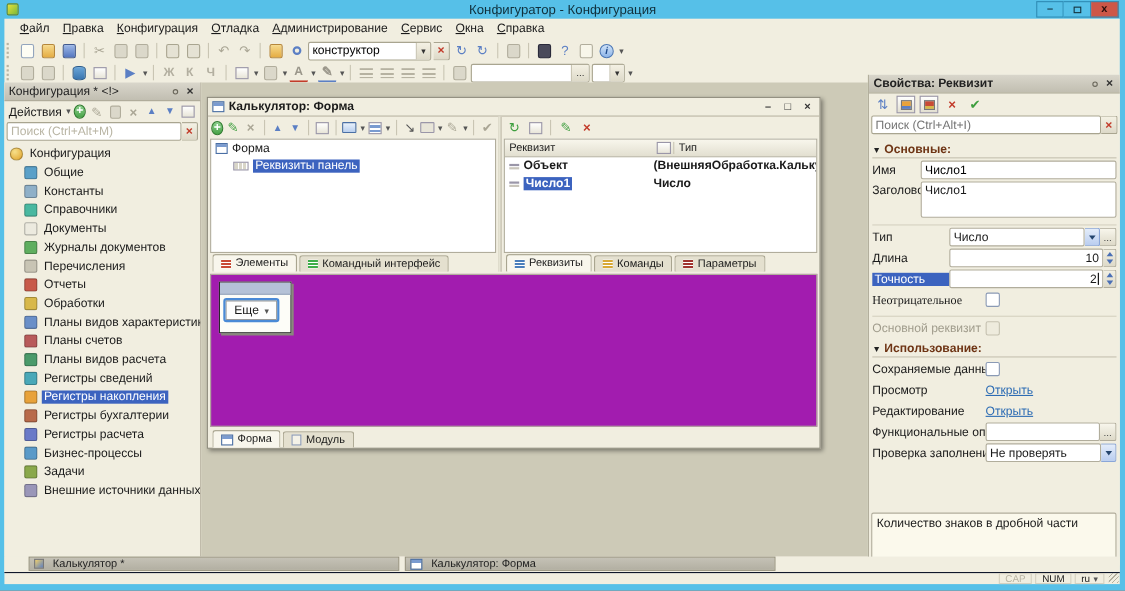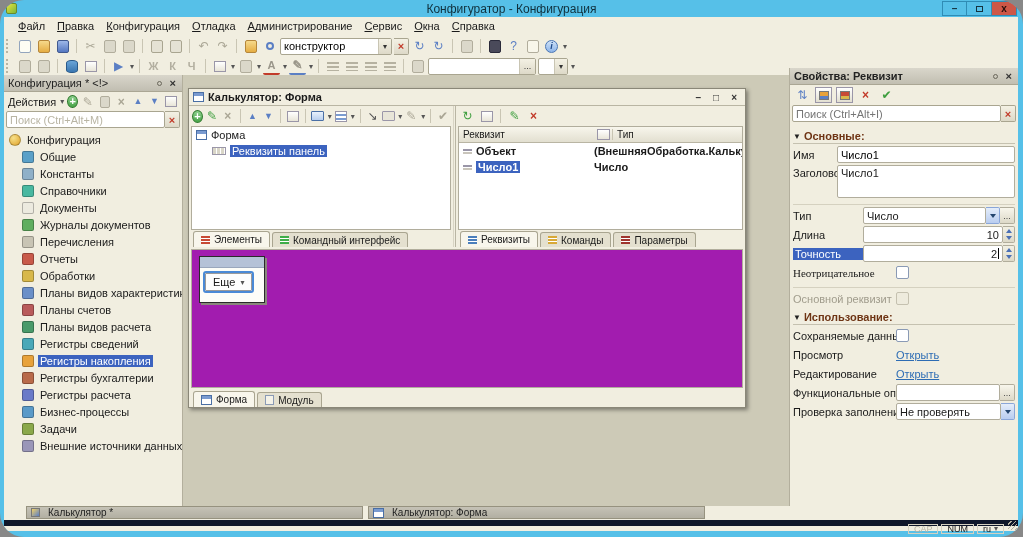--- a/index.html
+++ b/index.html
@@ -1,18 +1,18 @@
 <!DOCTYPE html>
 <html style="--frame-blue: #56c0e8; --close-red: #cd5747; --surface: #f1eee0; --workspace: #cdcab7; --sel-blue: #3c63bf; --section: #6e3414; --link: #2d6cb4;"><head>
 <meta charset="utf-8">
 <style>
   * { box-sizing:border-box; margin:0; padding:0; }
   html,body { background:#888; }
   body { width:1023px; height:537px; font-family:"Liberation Sans",sans-serif; }
-  #root { position:relative; width:1023px; height:537px; background:var(--frame-blue,#56c0e8); overflow:hidden; font-size:11px; color:#1a1a1a;border-radius:24px; }
+  #root { position:relative; width:1023px; height:537px; background:var(--frame-blue,#56c0e8); overflow:hidden; font-size:11px; color:#1a1a1a; }
 
   
   .titlebar { position:absolute; left:0; top:0; right:0; height:17px; display:flex; align-items:center; }
   .app-icon { width:11px; height:11px; margin-left:6px; border-radius:2px; background:linear-gradient(135deg,#e8e23a,#7ab83a); border:1px solid #6a8a2a; }
   .title-text { position:absolute; left:0; right:0; text-align:center; font-size:12px; color:#10303c; }
   .win-controls { position:absolute; right:6px; top:1px; display:flex; }
   .win-btn { width:25px; height:15px; display:flex; align-items:center; justify-content:center; font-size:10px; font-weight:bold; color:#15333f; border:1px solid #2f8cb5; background:var(--frame-blue,#56c0e8); }
   .win-btn + .win-btn { border-left:none; }
   .win-btn.close { background:var(--close-red,#cd5747); color:#2a0f0c; }
   .max-glyph { width:7px; height:6px; border:1px solid #15333f; }
@@ -150,21 +150,21 @@
   .checkbox.dis { background:#eeebdd; border-color:#c5c1b0; }
   .dim { color:#a09c8c; }
   .plink { color:var(--link,#2d6cb4); text-decoration:underline; }
   .psep { height:1px; background:#d5d1c0; margin:6px 0 2px; }
   #p-desc { position:absolute; left:2px; right:3px; bottom:4px; height:44px; background:#fbf9ec; border:1px solid #b1ad9c; border-radius:2px; padding:3px 4px; font-size:11px; }
 
   
   #taskbar { position:absolute; left:0; top:489px; width:1014px; height:14px; display:flex; gap:5px; padding-left:22px; background:var(--surface,#f1eee0); }
   .task-tab { width:337px; height:13px; background:linear-gradient(#c5c2b6,#b2afa2); border:1px solid #96927f; display:flex; align-items:center; gap:8px; padding:0 4px; font-size:10px; color:#222; }
   .proc-ico { width:9px; height:9px; background:linear-gradient(135deg,#f2d06a,#5b7fc4); border:1px solid #777; flex:none; }
-  #statusbar { position:absolute; left:0; top:503px; width:1014px; height:11px; border-top:6px solid #0f172a; display:flex; align-items:center; justify-content:flex-end; gap:3px; padding-right:14px; font-size:9px; }
+  #statusbar { position:absolute; left:0; top:503px; width:1014px; height:11px; border-top:1px solid #0f172a; display:flex; align-items:center; justify-content:flex-end; gap:3px; padding-right:14px; font-size:9px; }
   .status-cell { border:1px solid #d5d1c0; padding:0 5px; height:10px; display:flex; align-items:center; gap:2px; }
   .status-cell.inactive { color:#b8b4a3; }
   .grip-corner { position:absolute; right:1px; bottom:1px; width:9px; height:9px; background:repeating-linear-gradient(135deg,transparent 0 2px,#b3af9d 2px 3px); }
 </style>
 </head>
 <body>
 
 <div id="root" data-name="configurator-window">
 
   <div class="titlebar" data-name="window-titlebar">
@@ -718,20 +718,21 @@
         </div>
         <div class="prow" data-name="property-fill-check">
           <span class="plabel w100">Проверка заполнения</span>
           <span class="pinput">
             <span class="box" data-name="fill-check-input">Не проверять</span>
             <span class="btn-drop" data-name="fill-check-dropdown-icon">
                 <span class="tri-dn" style="border-top-color:#24456e;"></span>
               </span>
           </span>
         </div>
+        <div id="p-desc" data-name="property-description">Количество знаков в дробной части</div>
       </div>
     </div>
 
     <div id="taskbar" data-name="window-taskbar">
       <span class="task-tab" data-name="taskbar-tab-calculator">
         <span class="proc-ico" data-name="data-processor-icon"></span>
         <span>Калькулятор *</span>
       </span>
       <span class="task-tab" data-name="taskbar-tab-calculator-form">
         <span class="form-ico" data-name="form-window-icon"></span>

